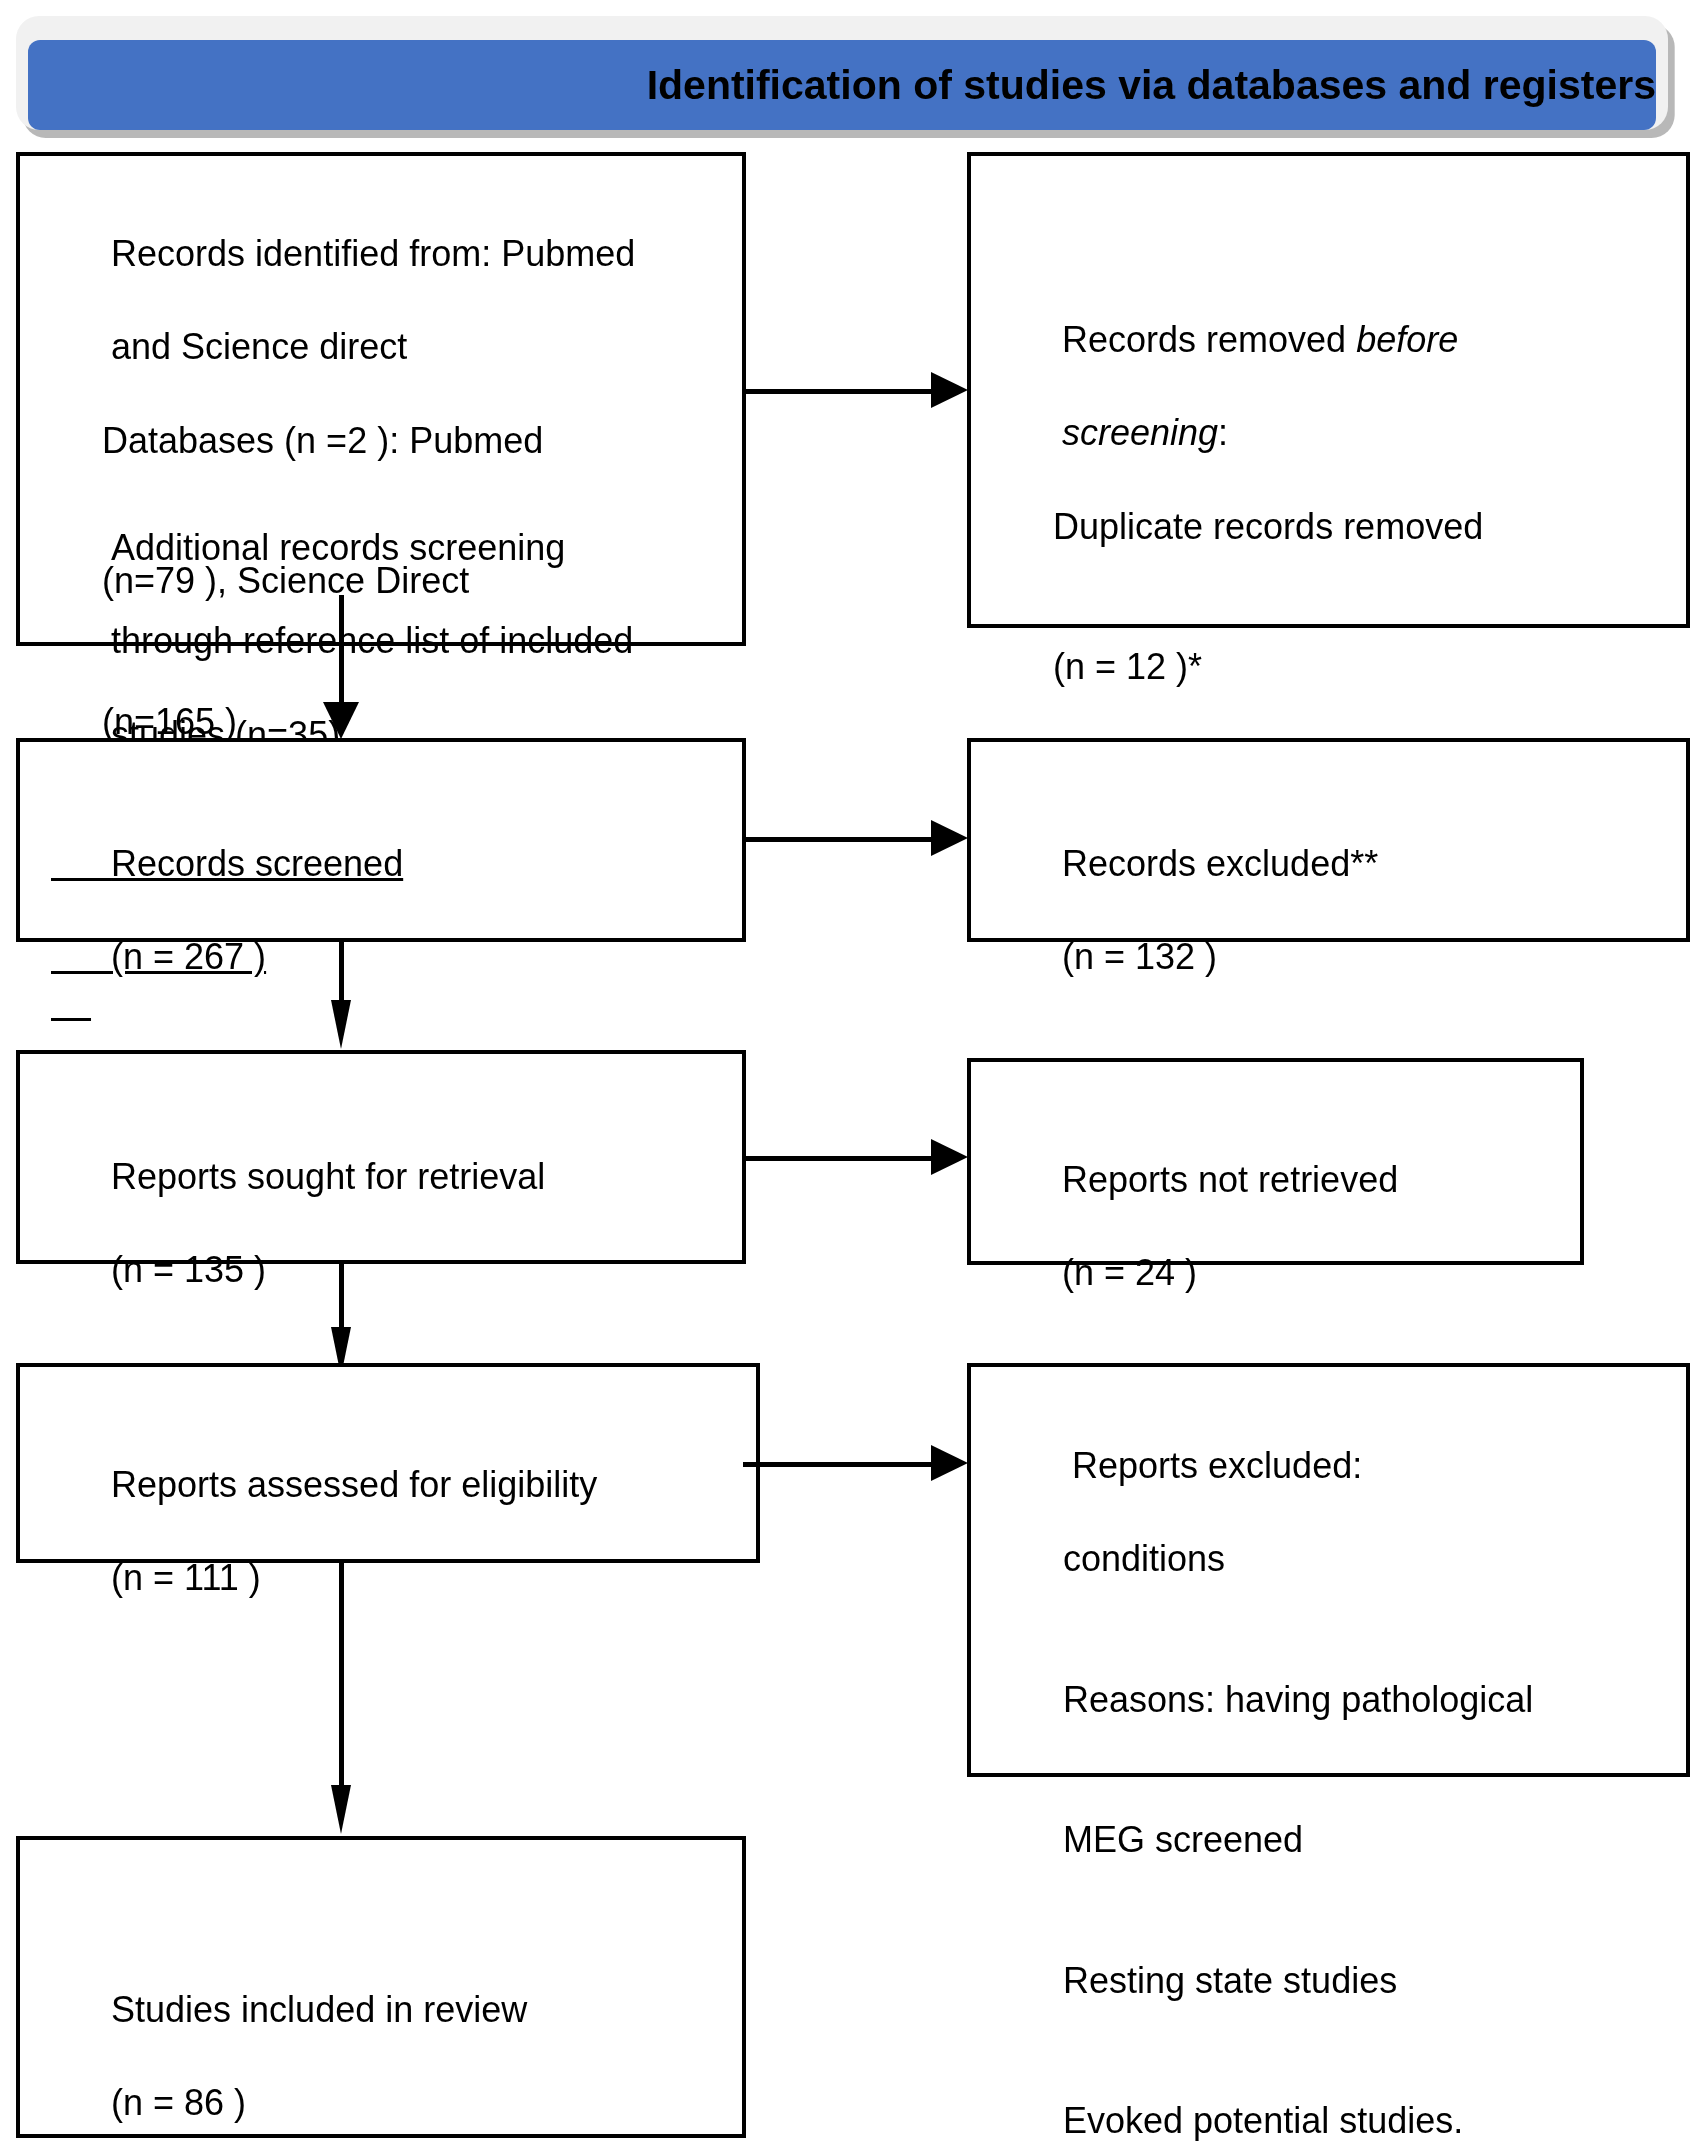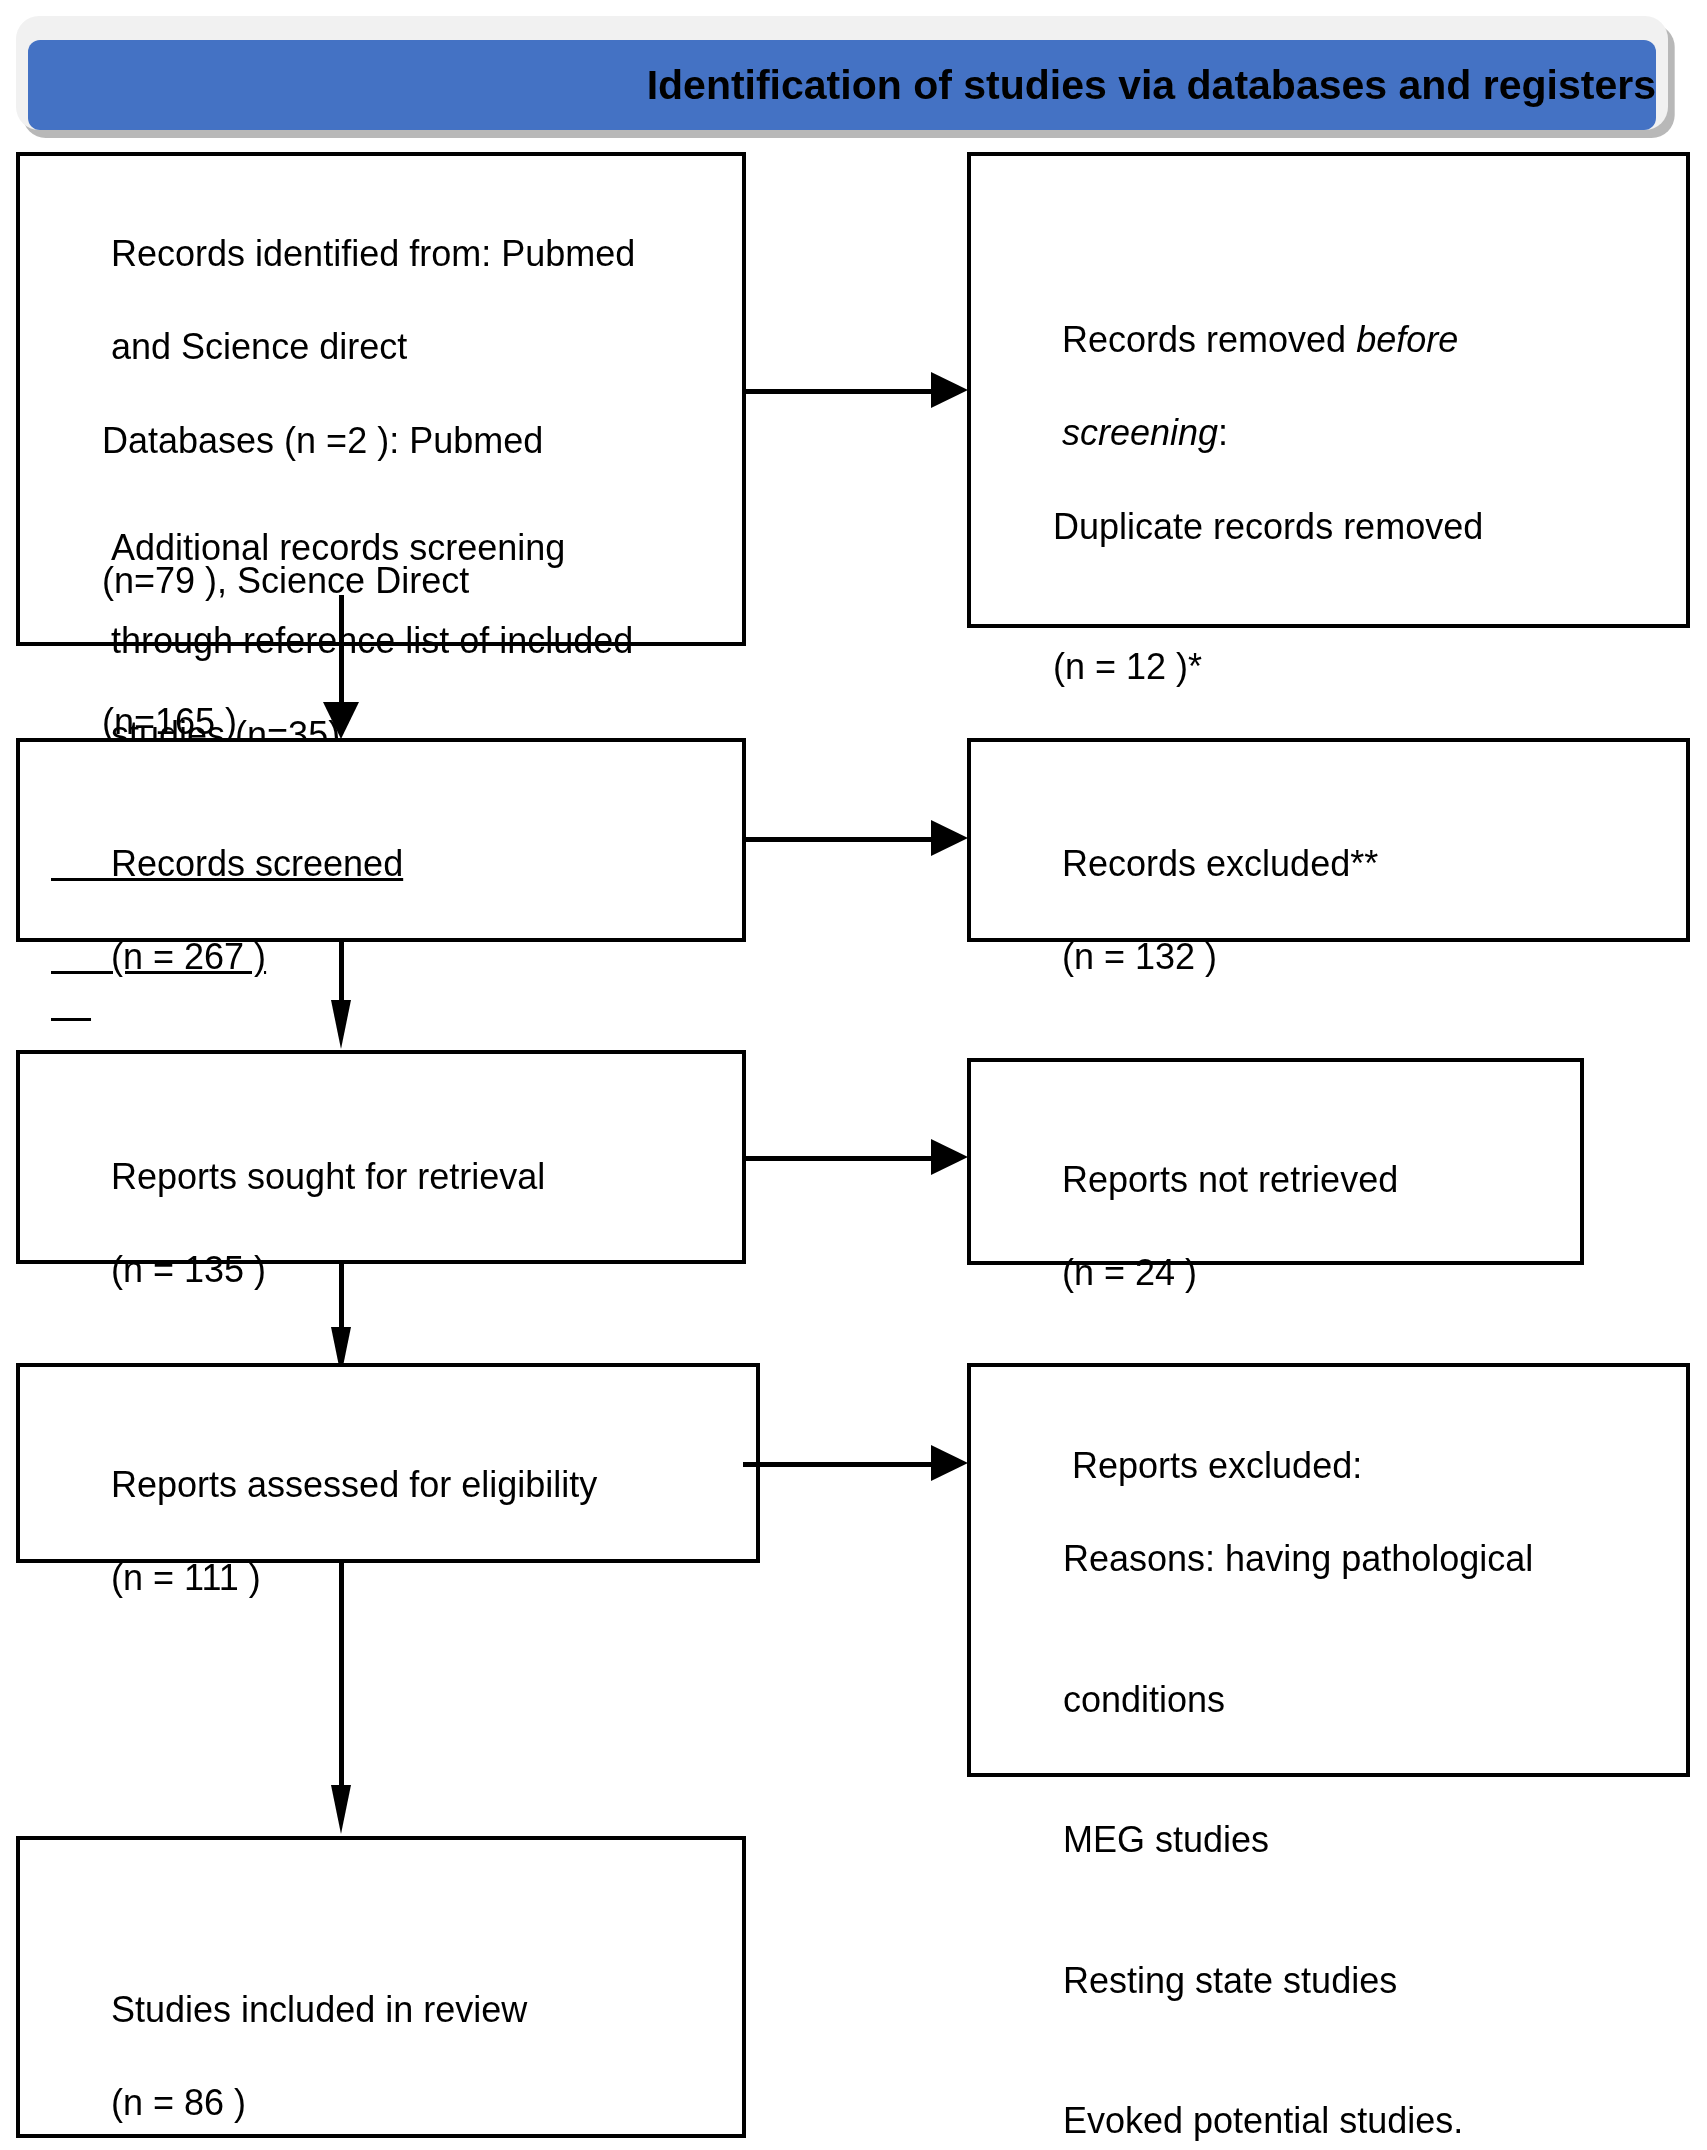--- a/index.html
+++ b/index.html
@@ -192,23 +192,23 @@
   <div class="box" style="left:16px; top:1363px; width:744px; height:200px;">
     <div class="box-text" style="top:48px;">
       <span>Reports assessed for eligibility</span><br>
       <span>(n = 111 )</span>
     </div>
   </div>
 
   <div class="box" style="left:967px; top:1363px; width:723px; height:414px;">
     <div class="box-text" style="top:29px; left:41px;">
       <span>Reports excluded:</span>
+      <span class="ind">conditions</span>
       <span class="ind">Reasons: having pathological</span>
-      <span class="ind">conditions</span>
-      <span class="ind">MEG studies</span>
+      <span class="ind">MEG screened</span>
       <span class="ind">Resting state studies</span>
       <span class="ind">Evoked potential studies.</span>
       
     </div>
   </div>
 
   <div class="hline" style="left:743px; top:1462px; width:200px;"></div>
   <div class="hcap" style="left:931px; top:1445px;"></div>
 
   <div class="vline" style="left:339px; top:1563px; height:235px;"></div>

